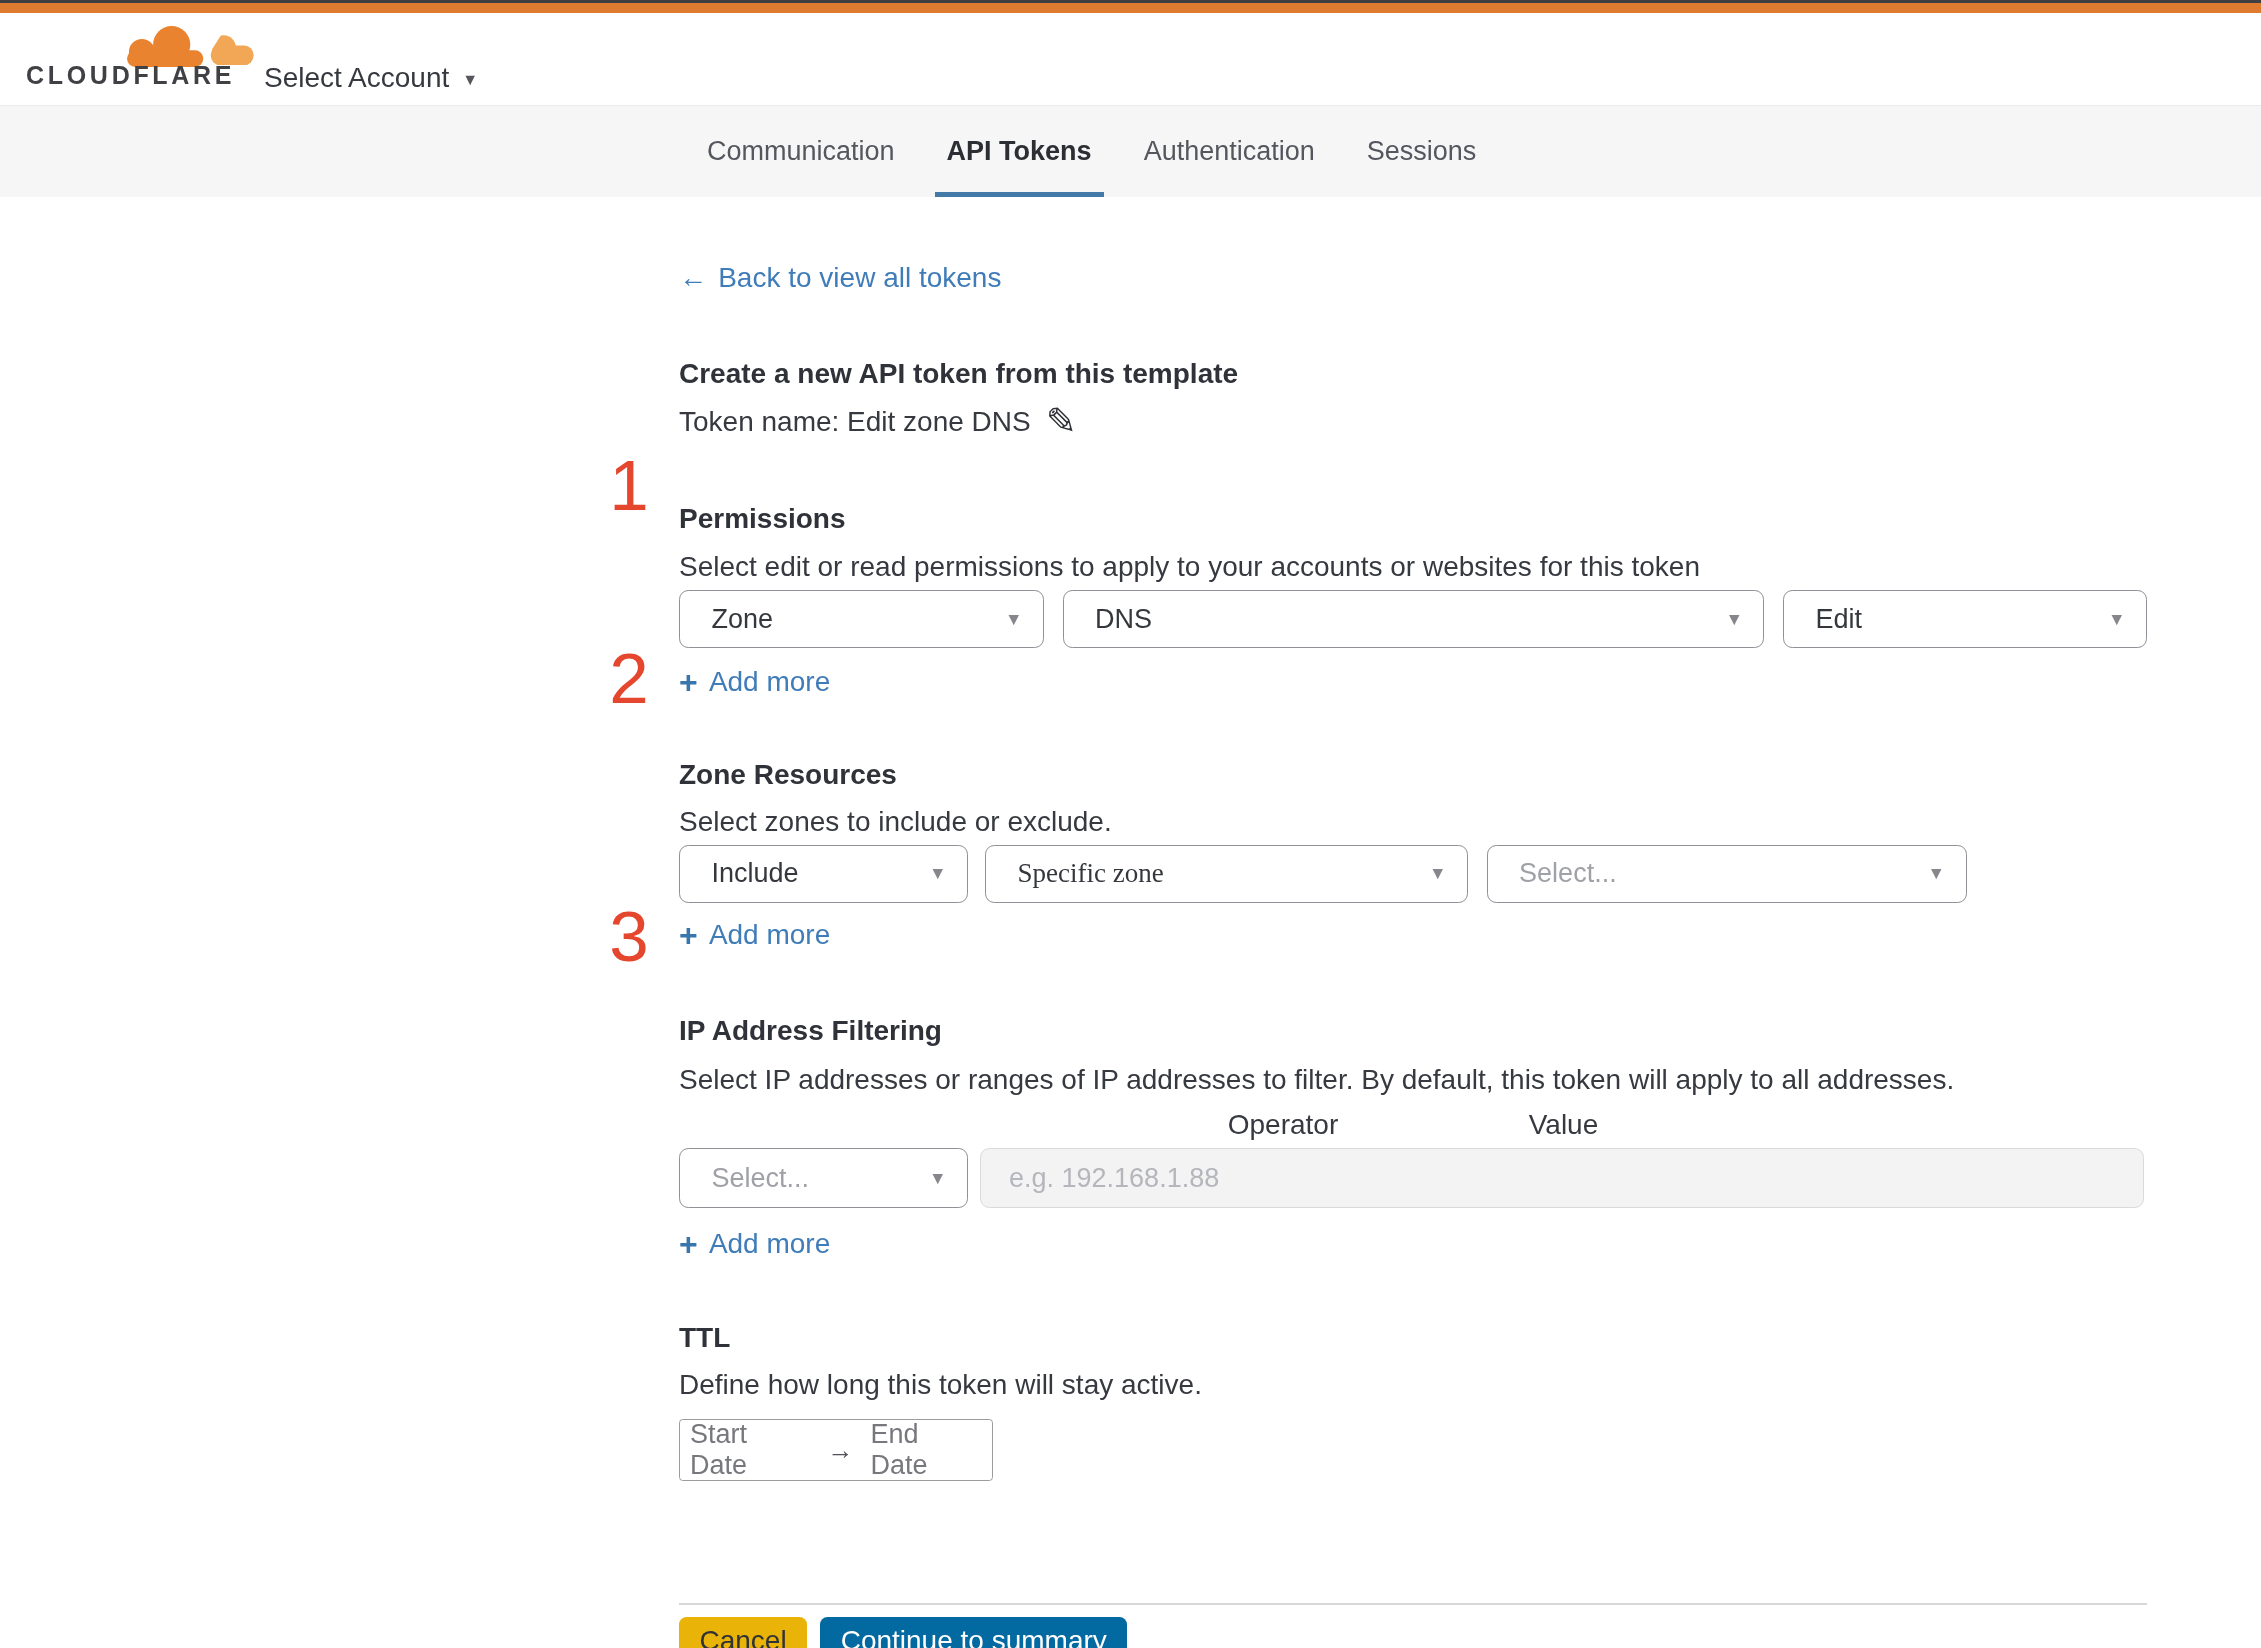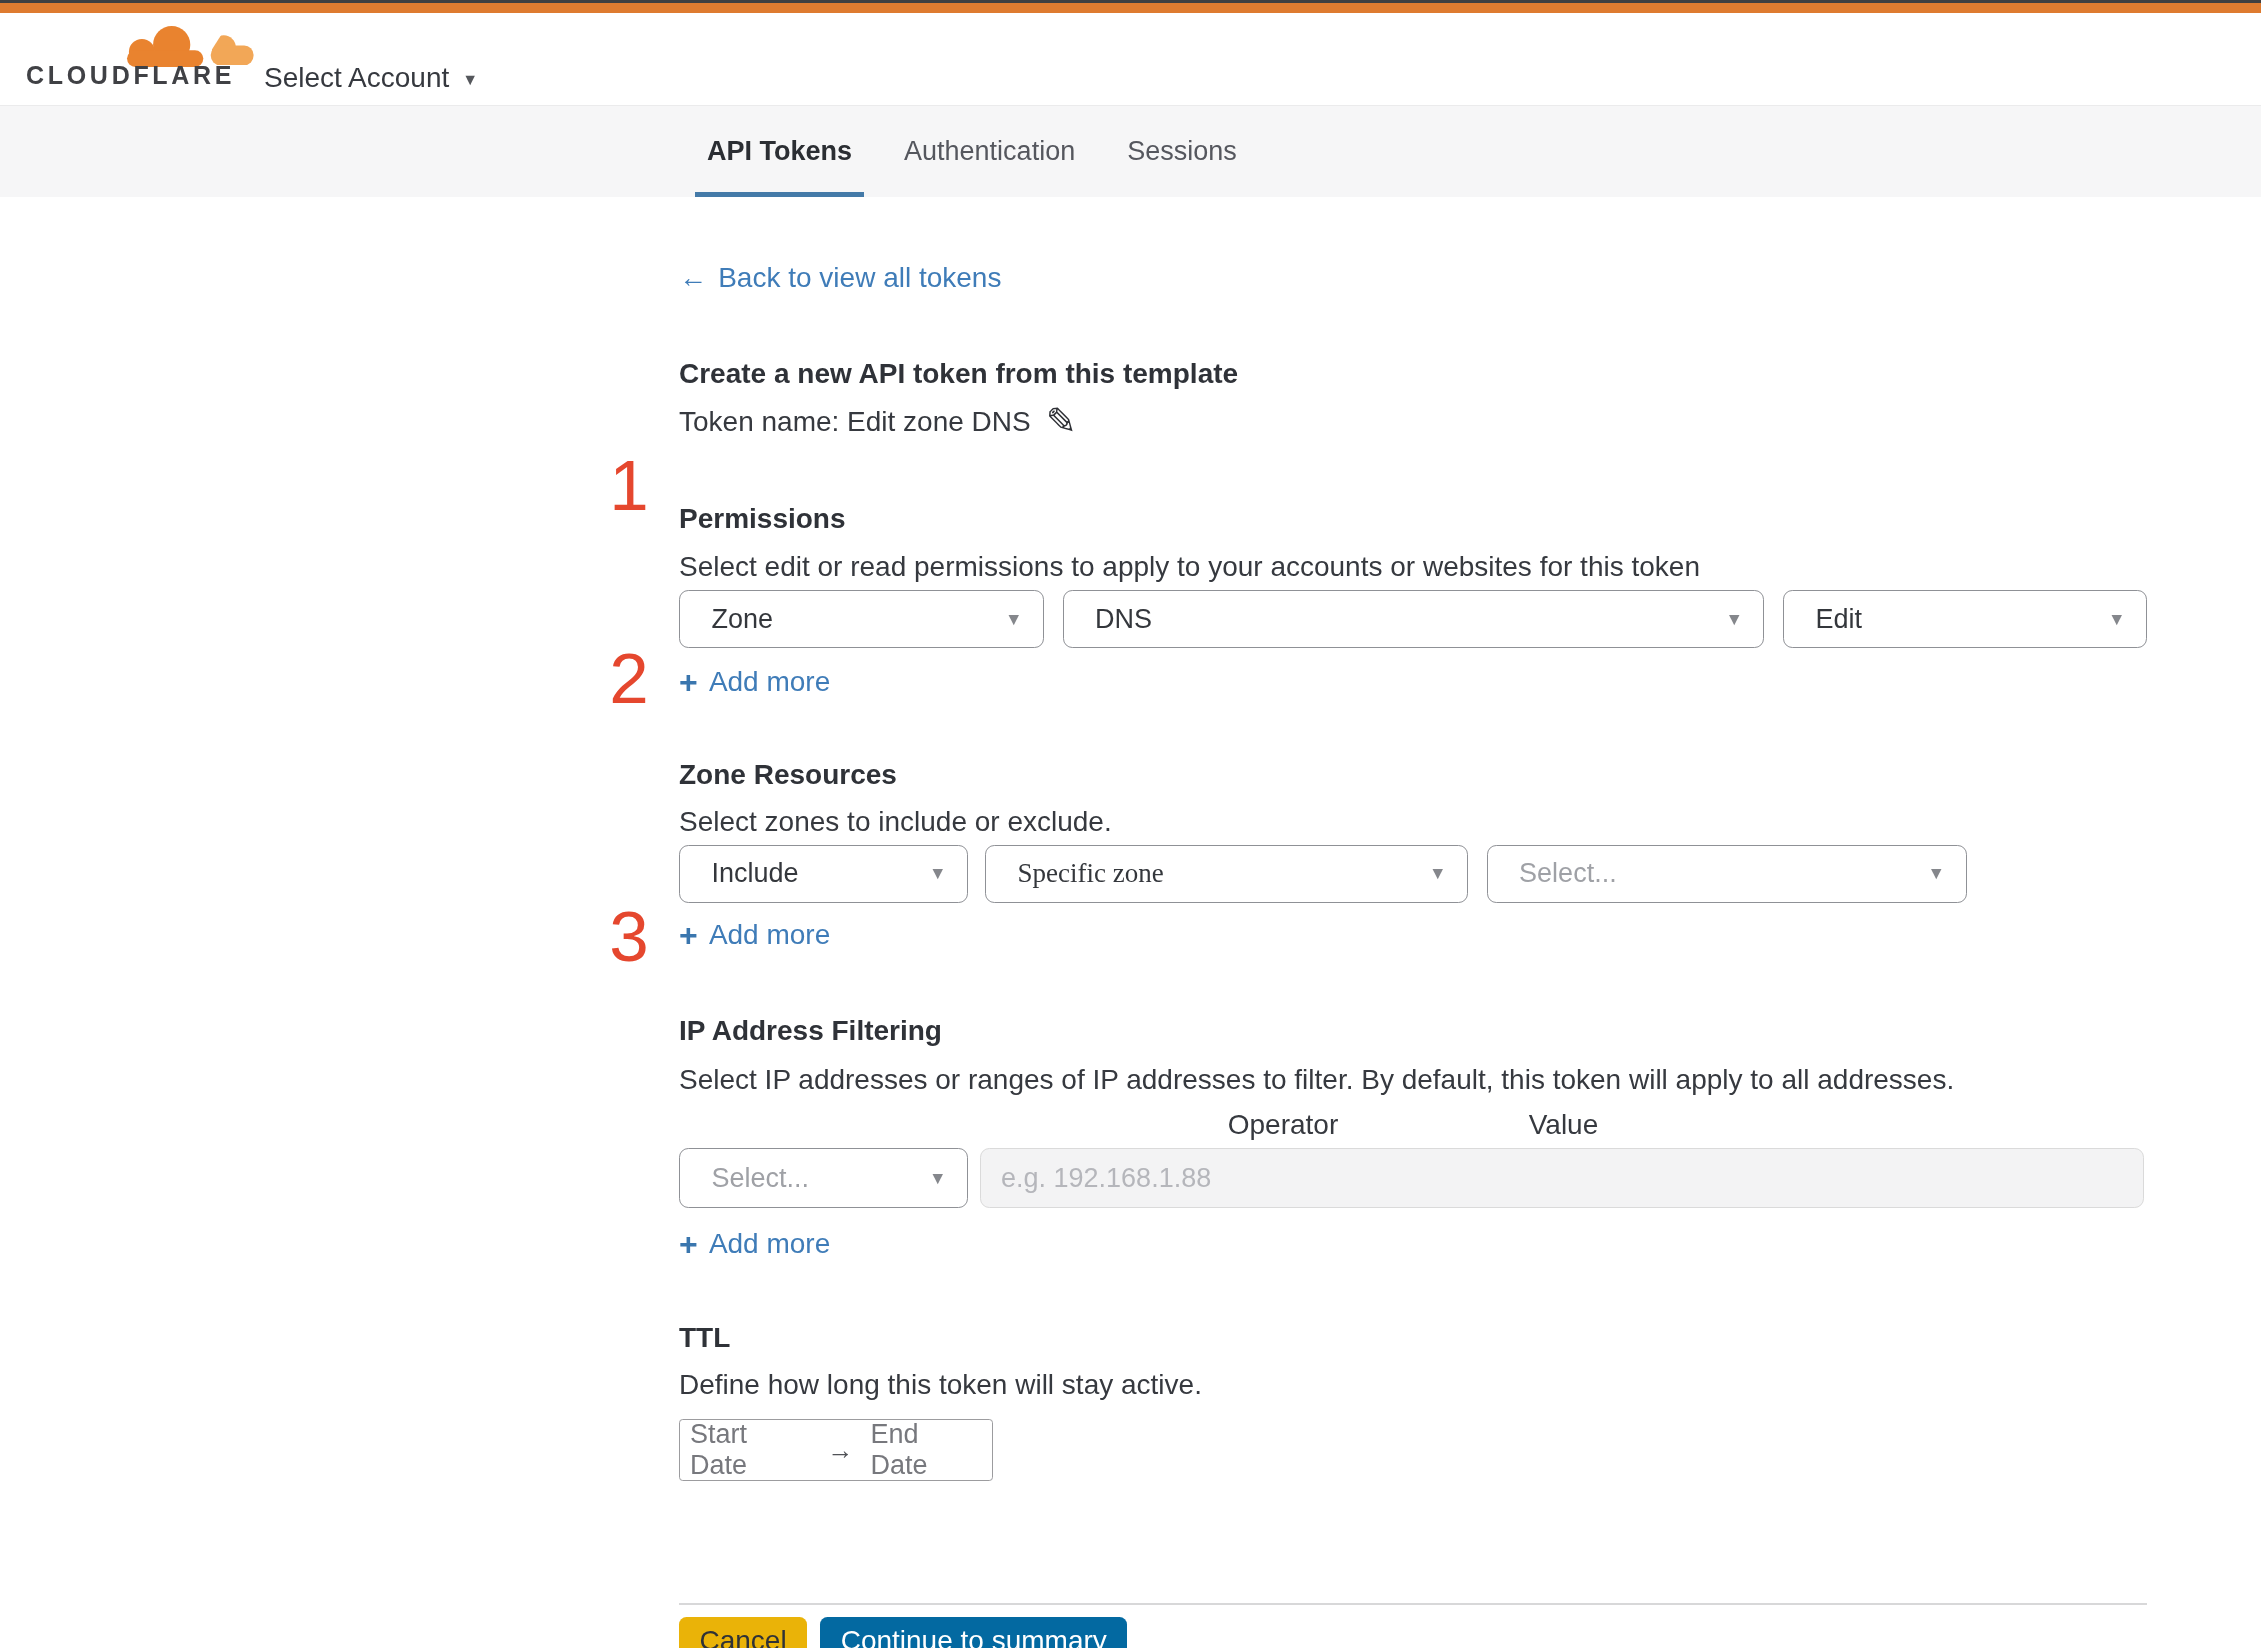--- a/index.html
+++ b/index.html
@@ -74,21 +74,21 @@
   .add-more { display: flex; align-items: center; gap: 11.2px; width: fit-content;
               cursor: pointer; text-decoration: none; height: 34px; }
   .add-more .plus { font-size: 32px; font-weight: 700; color: #3a76ae; line-height: 1; }
   .add-more .add-label { font-size: 28px; color: #3f7cb8; }
 
   .field-labels { display: flex; height: 34px; justify-content: center; }
   .field-label { font-size: 28px; color: #36393f; }
 
   .ip-input { height: 60px; width: 1164px; margin-left: 12px;
               background: #f3f3f4; border: 1.9px solid #dadada; border-radius: 9.3px;
-              padding: 0 20px; font-size: 27px; color: #36393f; outline: none;
+              padding: 0 28px; font-size: 27px; color: #36393f; outline: none;
               font-family: "Liberation Sans", "DejaVu Sans", sans-serif; }
   .ip-input::placeholder { color: #b5b6bb; }
 
   .date-range { margin-top: 17px; width: 314px; height: 62px; border: 1.9px solid #9c9c9f;
                 border-radius: 3.7px; display: flex; align-items: center; gap: 17px;
                 padding: 0 10px; cursor: pointer; }
   .date-ph { font-size: 27px; color: #77787d; }
   .range-arrow { font-size: 26px; color: #505257; }
 
   .divider { margin-top: 122px; height: 1.9px; background: #d8d8d9; width: 100%; }
@@ -124,20 +124,23 @@
       </svg>
       <div class="logo-text">CLOUDFLARE</div>
     </div>
     <div class="account-selector">
       <span class="label">Select Account</span>
       <span class="acct-caret">▼</span>
     </div>
   </header>
 
   <nav class="tabbar">
+    <div class="tab">
+      <span class="tab-label">Communication</span>
+    </div>
     <div class="tab active">
       <span class="tab-label">API Tokens</span>
     </div>
     <div class="tab">
       <span class="tab-label">Authentication</span>
     </div>
     <div class="tab">
       <span class="tab-label">Sessions</span>
     </div>
   </nav>

